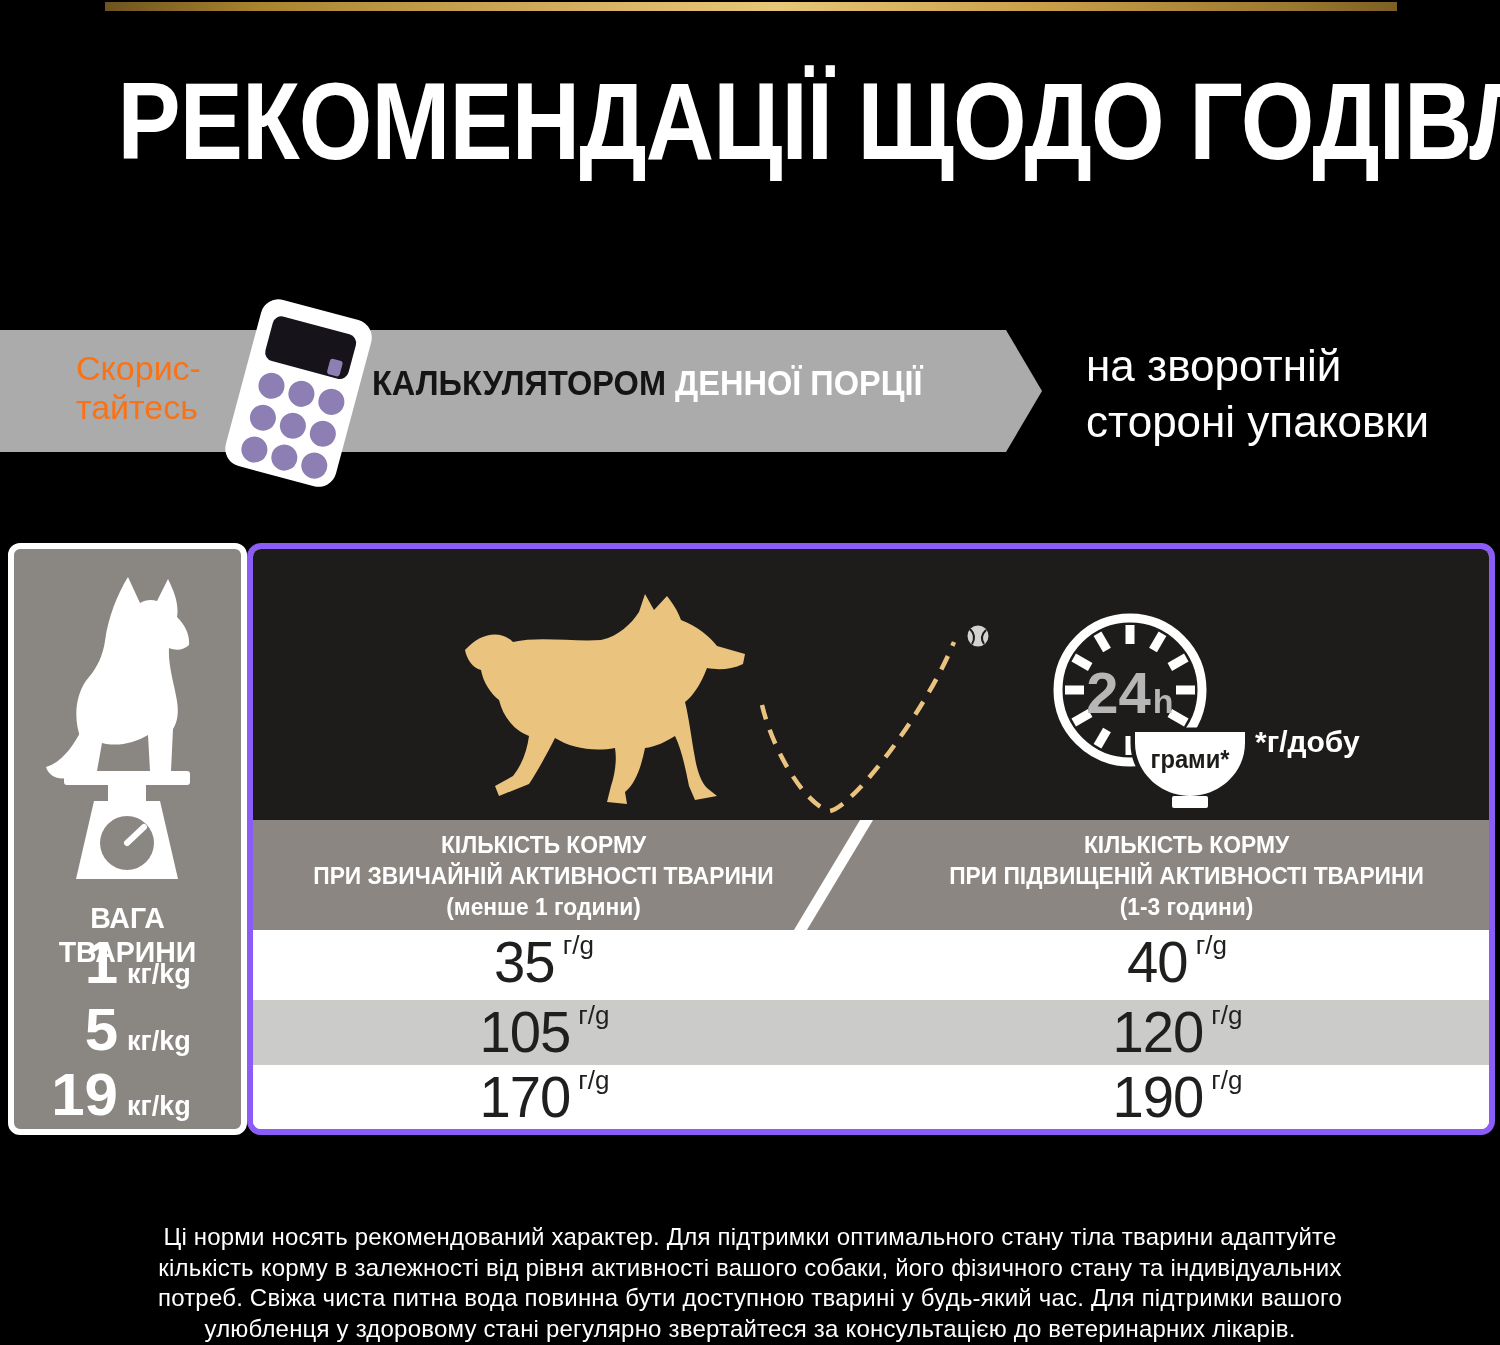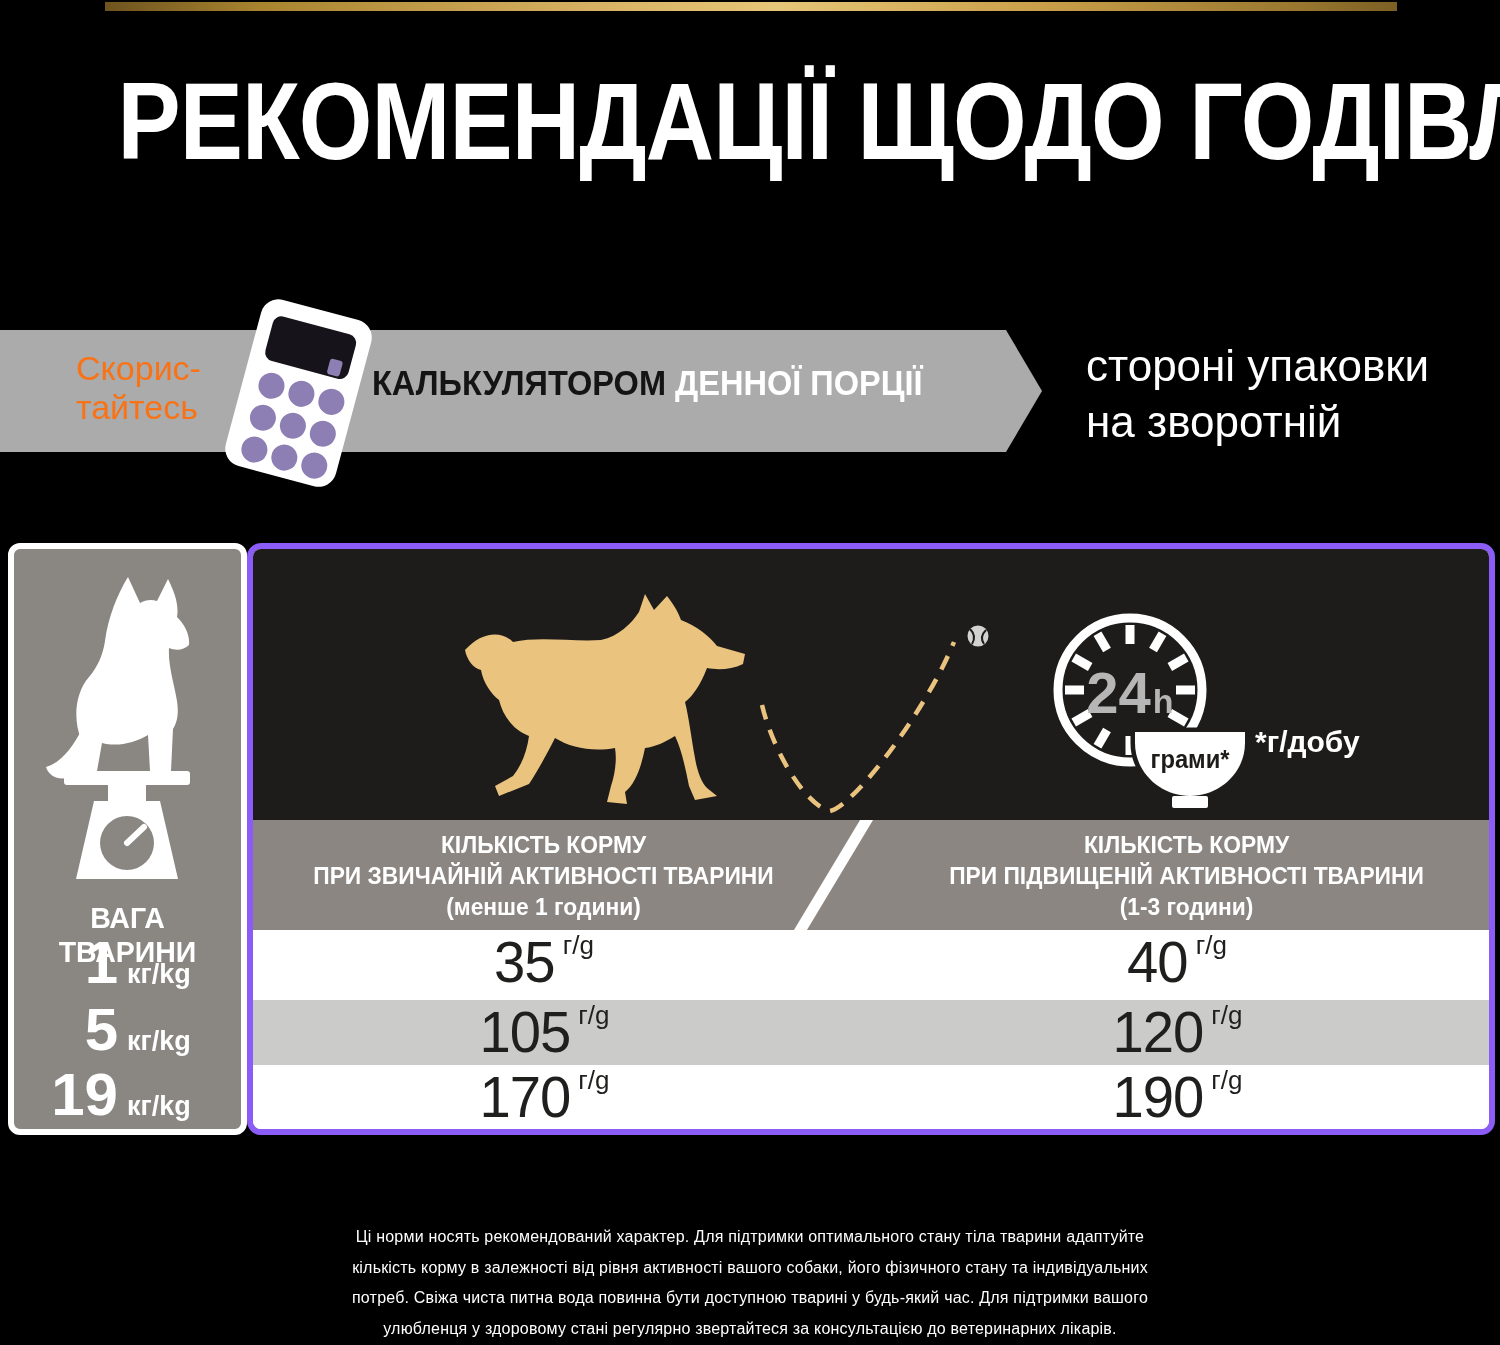--- a/index.html
+++ b/index.html
@@ -56,21 +56,21 @@
   .r0{height:70px;background:#fff;} .r1{height:65px;background:#cbcbca;} .r2{height:64px;background:#fff;}
   .trow .cell{display:flex;align-items:flex-start;justify-content:center;color:#1f1f1d;}
   .trow .c1{width:581px;} .trow .c2{width:655px;box-sizing:border-box;padding-left:30px;}
   .trow .val{font-size:58px;font-weight:400;line-height:64px;letter-spacing:-1px;transform:scaleX(0.97);}
   .trow .u{font-size:26px;font-weight:400;margin-left:7px;}
   .r0 .cell,.r2 .cell{align-self:center;} 
   .trow{align-items:center;}
   .trow .cell{height:100%;}
 
   .footer{position:absolute;left:0;top:1222px;width:100%;text-align:center;color:#fff;
-    font-size:16px;line-height:30.5px;font-weight:400;letter-spacing:0.2px;}
+    font-size:24px;line-height:30.5px;font-weight:400;letter-spacing:0.2px;}
 </style>
 </head>
 <body>
 
 <div class="stage">
 
   <div class="gold-bar"></div>
 
   <div class="title">
     <span>РЕКОМЕНДАЦІЇ ЩОДО ГОДІВЛІ</span>
@@ -99,22 +99,22 @@
         <circle cx="113" cy="162" r="13" fill="#8d7fb3"></circle>
     </g>
   </svg>
 
   <div class="calc-line">
     <span class="black">КАЛЬКУЛЯТОРОМ</span>
     <span class="white">ДЕННОЇ ПОРЦІЇ</span>
   </div>
 
   <div class="back-label">
+    <div>на зворотній</div>
     <div>стороні упаковки</div>
-    <div>на зворотній</div>
   </div>
 
   <div class="weight-panel">
     <svg class="scale-icon" width="184" height="312" viewBox="0 0 184 312">
       <g fill="#fff">
 
         <path d="M92,6 L104,32 C109,29 115,28 121,30 L132,8 C139,22 143,34 141,46
                  C149,54 154,64 153,74 C148,79 140,80 133,77
                  C132,95 138,112 141,130 C143,143 141,152 137,158
                  L135,200 L114,200 L112,164

